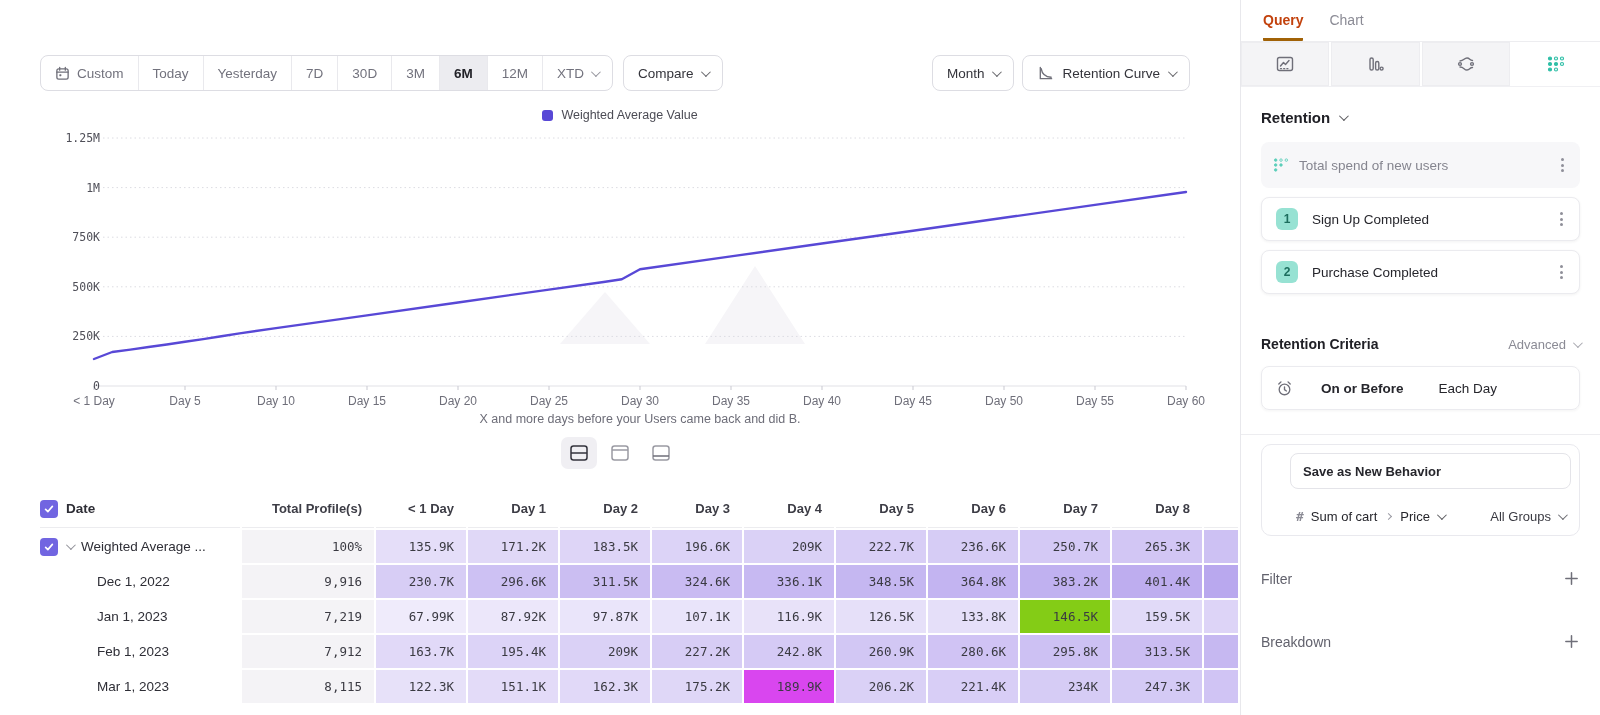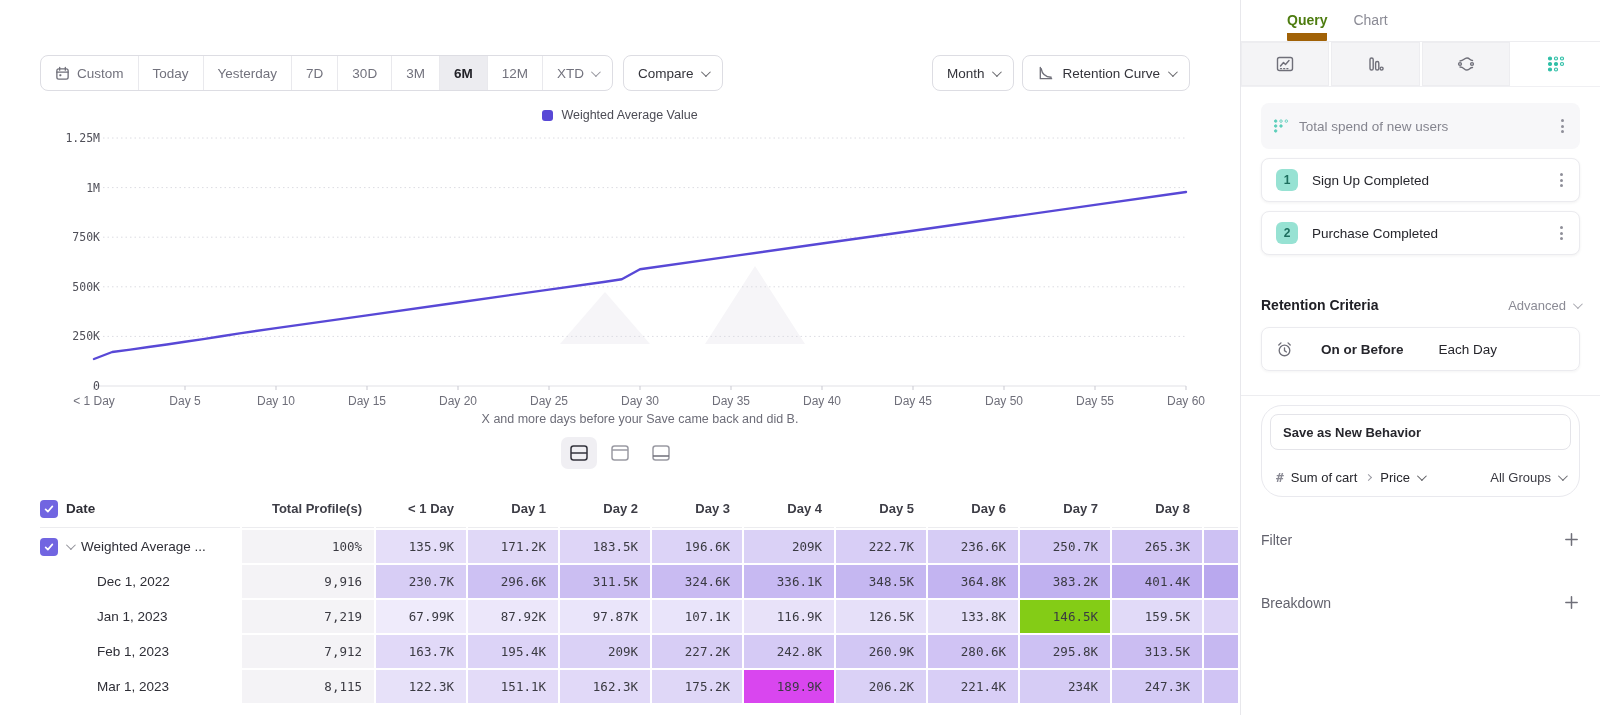--- a/index.html
+++ b/index.html
@@ -45,41 +45,41 @@
   .td { height:33px; display:flex; align-items:center; }
   .td.num { justify-content:flex-end; padding-right:12px; font-size:12.5px; color:#3a3a42; }
   .td.profiles { background:#f4f3f6; }
   .date-cell { font-size:13.5px; color:#2e2e36; gap:8px;text-align:right; }
   .date-cell .indent { padding-left:57px; }
   .checkbox { width:18px; height:18px; border-radius:4px; display:flex; align-items:center; justify-content:center; flex:0 0 18px; }
 
   
   #qtabs { display:flex; gap:26px; padding:12px 0 0 22px; height:42px; border-bottom:1px solid #ededf0; }
   .qtab { font-size:14px; color:#8b8b95; padding-bottom:9px; cursor:pointer; }
-  .qtab.active { color:#4d7c0f; font-weight:bold; border-bottom:8px solid #a16207; border-radius:1px;margin-left:24px; }
+  .qtab.active { color:#c2410c; font-weight:bold; border-bottom:3px solid #a16207; border-radius:1px; }
   #charttype-tabs { display:flex; gap:2px; height:45px; background:#fff; border-bottom:1px solid #f0f0f3; }
   .ct { flex:1; display:flex; align-items:center; justify-content:center; background:#f4f4f6; border:1px solid #ededf0; cursor:pointer; }
   .ct.active { background:#fff; border-color:#fff; }
   #sb-content { padding:0 20px; }
   #retention-heading { margin-top:22px; font-size:15px; font-weight:bold; color:#202026; display:flex; align-items:center; gap:9px; }
   .card-gray { margin-top:16px; height:46px; background:#f7f7f9; border-radius:8px; display:flex; align-items:center; gap:10px; padding:0 12px; }
   .card-gray .title { font-size:13.5px; color:#85858f; flex:1; }
   .step-card { margin-top:9px; height:44px; background:#fff; border:1px solid #ebebef; border-radius:8px; box-shadow:0 1px 3px rgba(30,30,40,.06); display:flex; align-items:center; gap:14px; padding:0 12px 0 14px; cursor:pointer; }
   .step-num { width:22px; height:22px; border-radius:6px; background:#97e2d3; color:#1d6e5e; font-size:12px; font-weight:bold; display:flex; align-items:center; justify-content:center; }
   .step-label { flex:1; font-size:13.5px; color:#26262c; }
   .kebab { display:flex; flex-direction:column; gap:2.6px; padding:4px; cursor:pointer; }
   .kebab i { width:3px; height:3px; border-radius:50%; background:#8f8f99; }
   #criteria-row { margin-top:42px; display:flex; align-items:center; }
   #criteria-label { font-size:14px; font-weight:bold; color:#202026; flex:1; }
   #advanced { font-size:13px; color:#8b8b95; display:flex; align-items:center; gap:7px; cursor:pointer; }
   #timing-card { margin-top:14px; height:44px; border:1px solid #ebebef; border-radius:8px; box-shadow:0 1px 3px rgba(30,30,40,.05); display:flex; align-items:center; gap:27px; padding:0 13px; cursor:pointer; }
   #timing-card .strong { font-size:13.5px; font-weight:bold; color:#26262c; }
   #timing-card .plain { font-size:13.5px; color:#26262c; margin-left:8px; }
   #sb-divider { margin:24px -20px 0; height:1px; background:#ededf0; }
-  #measure-card { margin-top:9px; border:1px solid #e9e9ee; border-radius:21px; }
+  #measure-card { margin-top:9px; border:1px solid #e9e9ee; border-radius:10px;padding-left:20px; }
   #save-behavior { margin:8px; height:36px; border:1px solid #e4e4e9; border-radius:8px; display:flex; align-items:center; padding:0 12px; font-size:13px; font-weight:bold; color:#26262c; cursor:pointer; }
   #measure-row { height:38px; display:flex; align-items:center; gap:7px; padding:0 14px; font-size:13px; color:#26262c; cursor:pointer; }
   #measure-row .hash { color:#8b8b95; font-weight:bold; }
   #measure-row .groups { margin-left:auto; display:flex; align-items:center; gap:7px; color:#3a3a42; }
   .add-row { margin-top:34px; display:flex; align-items:center; }
   .add-row .lbl { font-size:14px; color:#62626d; flex:1; }
   .add-row svg { cursor:pointer; }
 </style>
 </head>
 <body>
@@ -165,21 +165,21 @@
         <line x1="509" y1="260" x2="509" y2="264" stroke="#c9c9d1" stroke-width="1"></line>
         <line x1="600" y1="260" x2="600" y2="264" stroke="#c9c9d1" stroke-width="1"></line>
         <line x1="691" y1="260" x2="691" y2="264" stroke="#c9c9d1" stroke-width="1"></line>
         <line x1="782" y1="260" x2="782" y2="264" stroke="#c9c9d1" stroke-width="1"></line>
         <line x1="873" y1="260" x2="873" y2="264" stroke="#c9c9d1" stroke-width="1"></line>
         <line x1="964" y1="260" x2="964" y2="264" stroke="#c9c9d1" stroke-width="1"></line>
         <line x1="1055" y1="260" x2="1055" y2="264" stroke="#c9c9d1" stroke-width="1"></line>
         <line x1="1146" y1="260" x2="1146" y2="264" stroke="#c9c9d1" stroke-width="1"></line>
         <polyline points="54.0,233.0 72.2,226.0 90.4,223.6 108.6,221.0 126.8,218.5 145.0,215.8 163.2,213.1 181.4,210.3 199.6,207.4 236.0,202.1 327.0,189.4 418.0,176.5 509.0,163.6 563.6,156.0 581.8,153.3 600.0,143.3 691.0,130.4 782.0,117.5 873.0,104.7 964.0,91.8 1055.0,78.9 1146.0,66.0" fill="none" stroke="#5848d6" stroke-width="2.4" stroke-linejoin="round" stroke-linecap="round"></polyline>
       </svg>
-    <div id="axis-caption" style="left:600px; top:286px;">X and more days before your Save came back and did B.</div>
+    <div id="axis-caption" style="left:600px; top:286px;">X and more days before your Users came back and did B.</div>
   <div class="ylab mono" style="top: 5px;">1.25M</div>
       <div class="ylab mono" style="top: 54.6px;">1M</div>
       <div class="ylab mono" style="top: 104.2px;">750K</div>
       <div class="ylab mono" style="top: 153.8px;">500K</div>
       <div class="ylab mono" style="top: 203.4px;">250K</div>
       <div class="ylab mono" style="top: 253px;">0</div>
       <div class="xlab" style="left: 54px; top: 268px;">&lt; 1 Day</div>
       <div class="xlab" style="left: 145px; top: 268px;">Day 5</div>
       <div class="xlab" style="left: 236px; top: 268px;">Day 10</div>
       <div class="xlab" style="left: 327px; top: 268px;">Day 15</div>
@@ -373,20 +373,24 @@
         <circle cx="3" cy="9" r="1.5"></circle>
           <circle cx="9" cy="9" r="1.5"></circle>
           <circle cx="15" cy="9" r="1.5" fill="none"></circle>
         <circle cx="3" cy="14.5" r="1.5"></circle>
           <circle cx="9" cy="14.5" r="1.5" fill="none"></circle>
       </svg>
     </div>
   </div>
 
   <div id="sb-content">
+    <div id="retention-heading">
+      <span>Retention</span>
+      <span class="caret"></span>
+    </div>
 
     <div class="card-gray">
       <svg width="16" height="16" viewBox="0 0 18 18" style="fill:#5ccfba; stroke:#5ccfba; stroke-width:1;">
         <circle cx="3" cy="3.5" r="1.4"></circle>
           <circle cx="9" cy="3.5" r="1.4" fill="none"></circle>
           <circle cx="15" cy="3.5" r="1.4" fill="none"></circle>
         <circle cx="3" cy="9" r="1.4"></circle>
           <circle cx="9" cy="9" r="1.4"></circle>
           <circle cx="3" cy="14.5" r="1.4"></circle>
       </svg>

